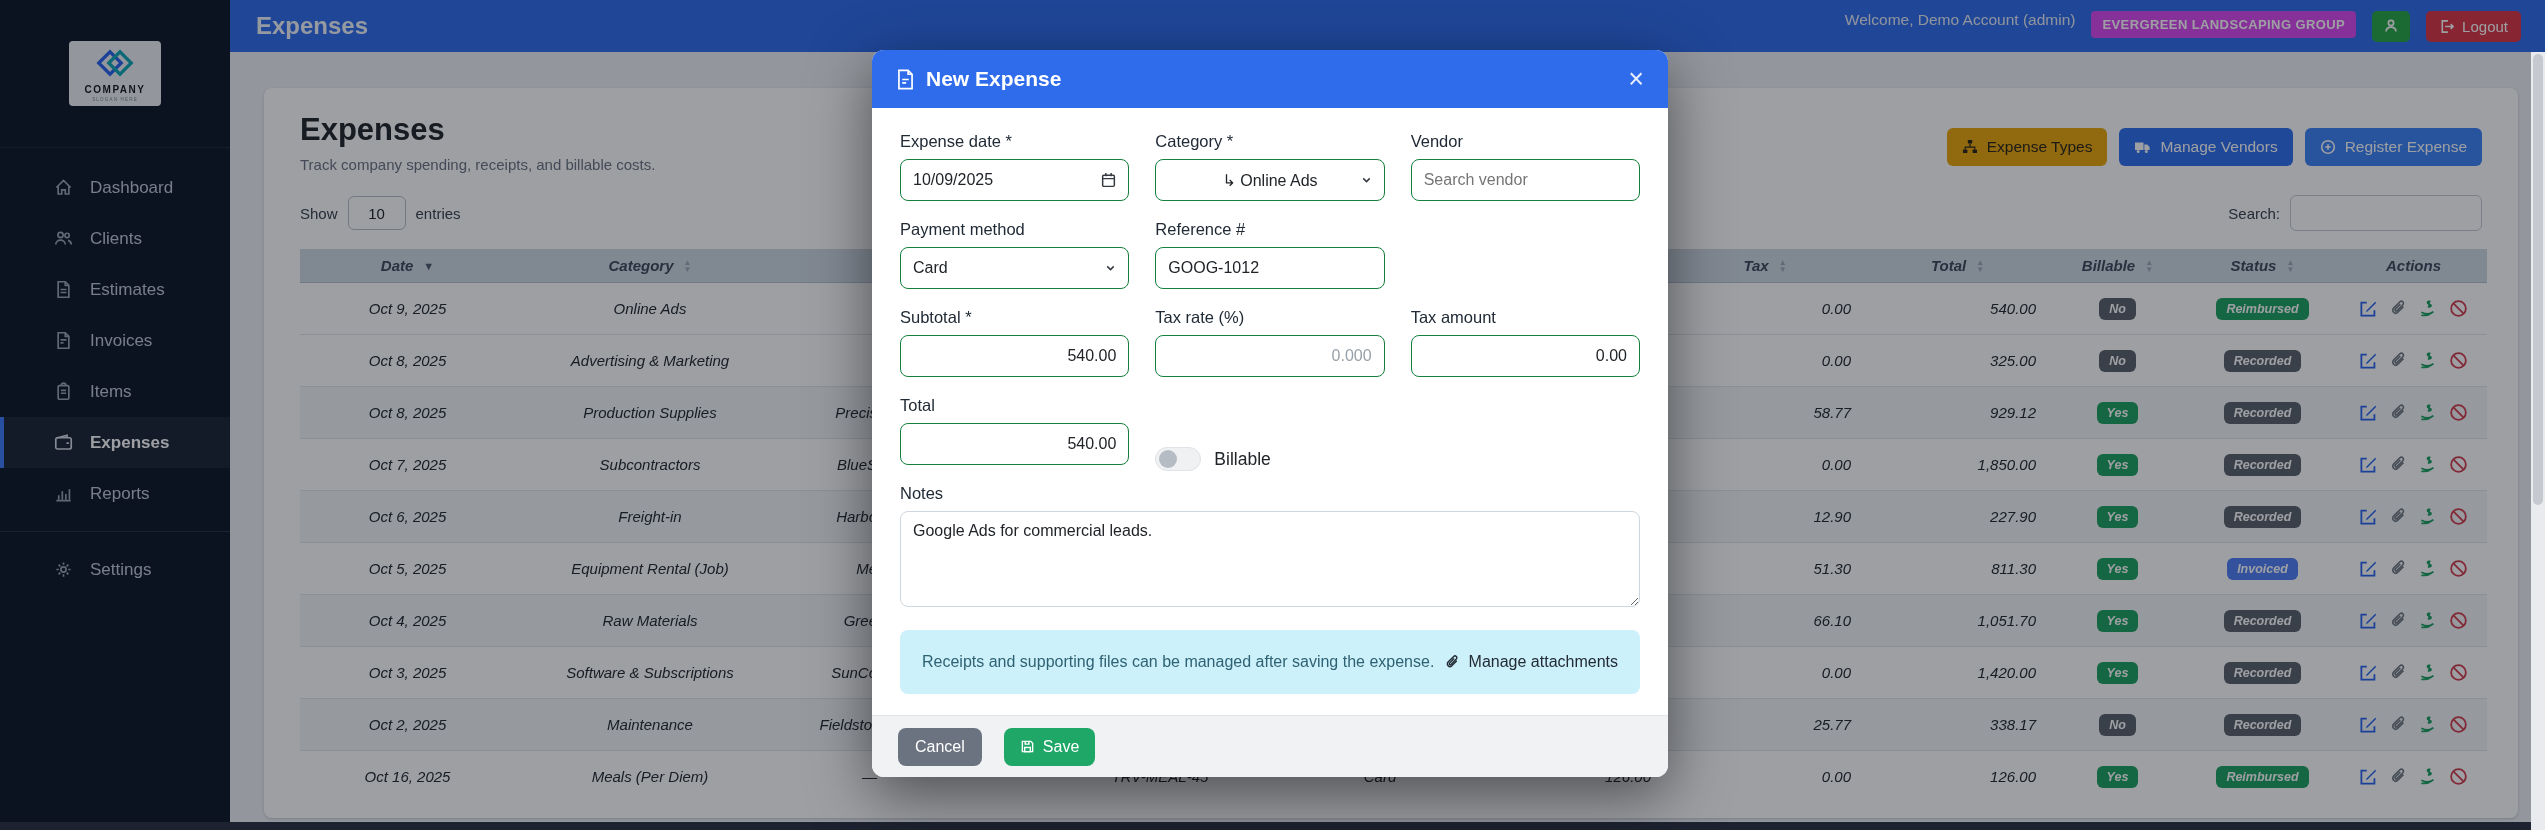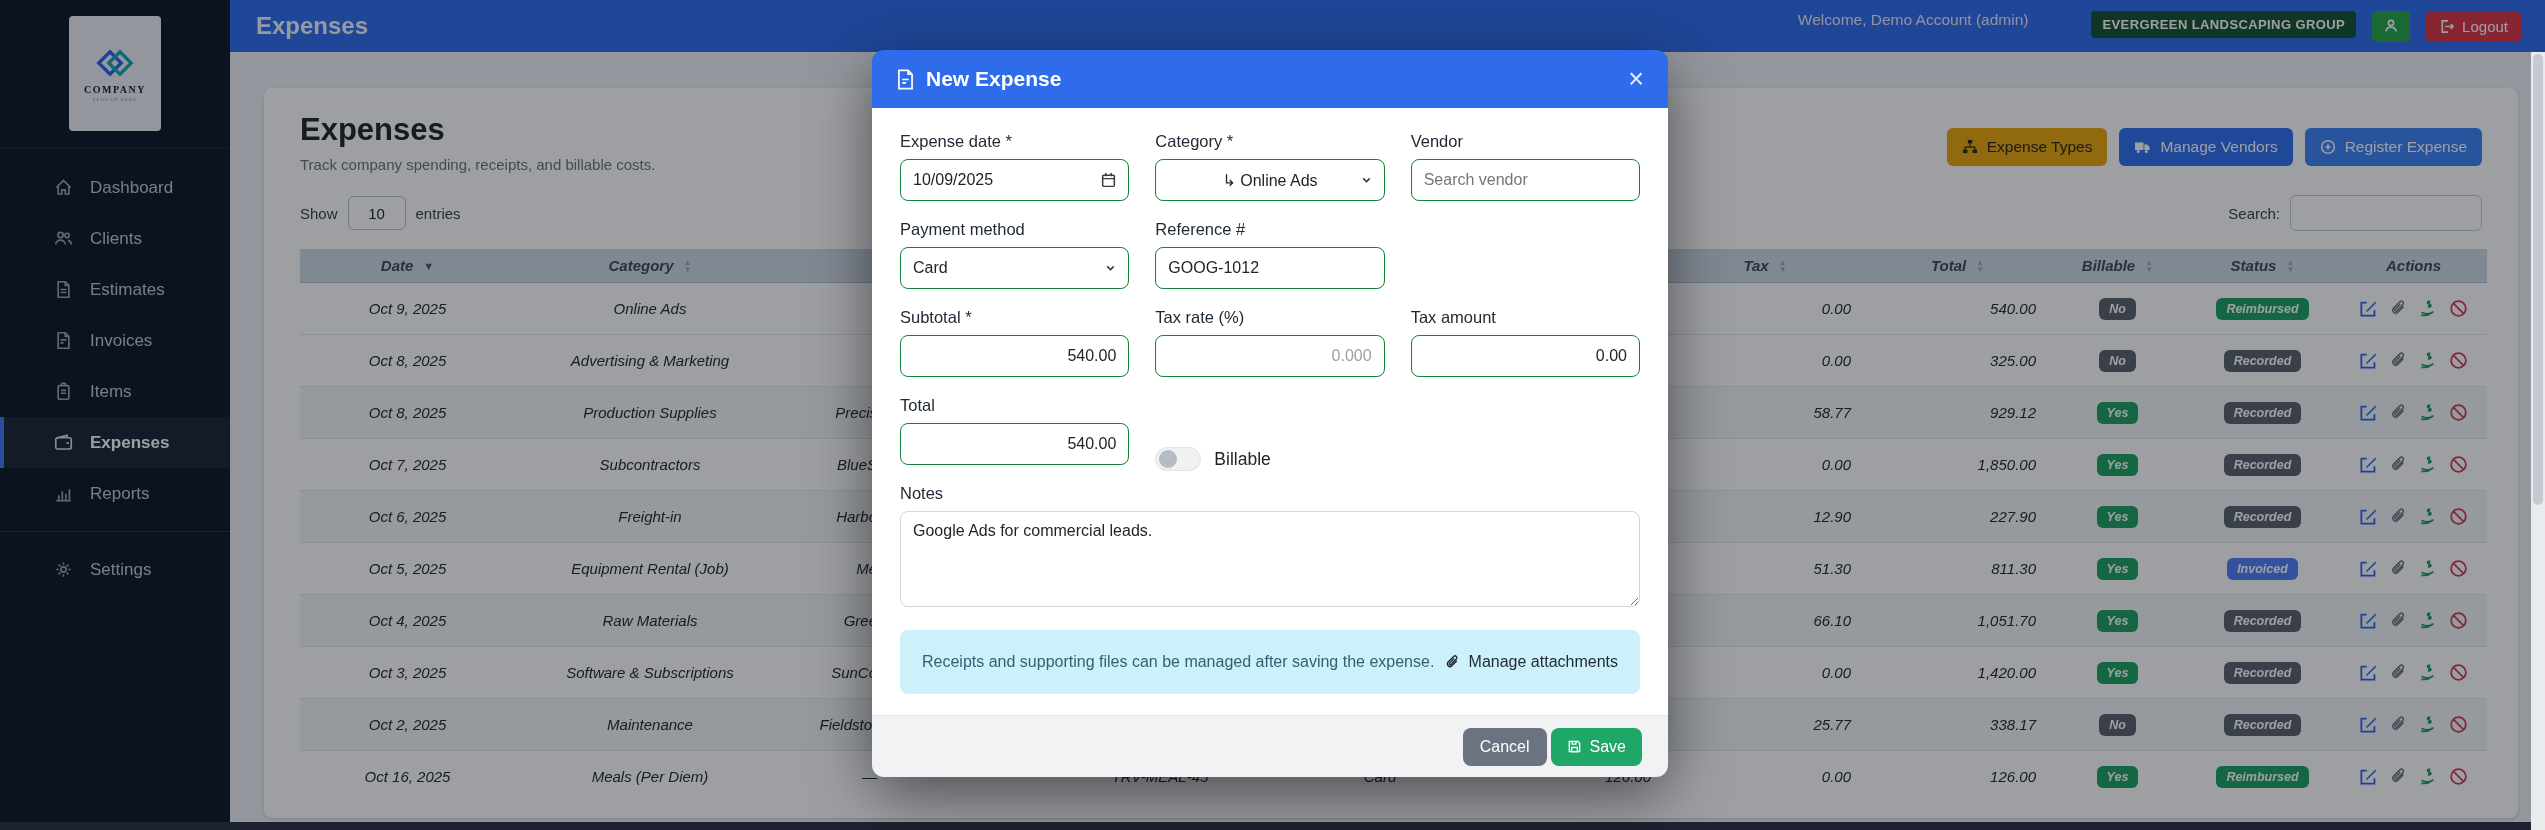--- a/index.html
+++ b/index.html
@@ -2,36 +2,36 @@
 <html><head>
 <meta charset="utf-8">
 <style>
   * { margin:0; padding:0; box-sizing:border-box; }
   html,body { font-family:"Liberation Sans", sans-serif; }
   body { width:2545px; height:830px; position:relative; overflow:hidden; background:#eef0f4; }
 
   
   .sidebar { position:absolute; left:0; top:0; width:230px; height:822px; background:#0e1626; z-index:1; }
   .logo-wrap { height:148px; display:flex; align-items:center; justify-content:center; border-bottom:1px solid #1d2738; }
-  .logo-card { width:92px; height:115px; background:#eef1f4; border-radius:4px; display:flex; flex-direction:column; align-items:center; justify-content:center;font-family:Liberation Serif, serif; }
+  .logo-card { width:92px; height:65px; background:#eef1f4; border-radius:4px; display:flex; flex-direction:column; align-items:center; justify-content:center; }
   .logo-company { font-size:10px; font-weight:bold; color:#15181c; letter-spacing:1.5px; margin-top:4px; }
   .logo-slogan { font-size:4.5px; color:#7c838a; letter-spacing:1.2px; margin-top:2px; }
   .nav { margin-top:14px; }
   .nav-item { height:51px; display:flex; align-items:center; padding-left:54px; color:#c2c9d4; font-size:17px; cursor:pointer; }
   .nav-item .nicon { width:19px; height:19px; margin-right:17px; color:#9aa5b4; display:inline-flex; }
   .nav-item.active { background:#1b2433; border-left:4px solid #3e7bfa; padding-left:50px; color:#ffffff; font-weight:bold; }
   .nav-item.active .nicon { color:#d8dee8; }
   .nav-divider { border-top:1px solid #273043; margin:12px 0; }
 
   
   .navbar { position:absolute; left:230px; top:0; width:2315px; height:52px; background:#2e6ceb; display:flex; align-items:center; padding:0 24px 0 26px; z-index:1; }
   .navbar-title { color:#f2f5fb; font-size:24px; font-weight:bold; }
   .nav-right { margin-left:auto; display:flex; align-items:flex-start; gap:16px; }
   .welcome { color:#e8ecf5; font-size:15.5px; }
-  .org-badge { background:#14532d; color:#ffffff; font-size:13px; font-weight:bold; letter-spacing:.4px; padding:6px 11px; border-radius:4px;margin-left:47px; }
+  .org-badge { background:#d946ef; color:#ffffff; font-size:13px; font-weight:bold; letter-spacing:.4px; padding:6px 11px; border-radius:4px; }
   .account-btn { width:38px; height:31px; background:#28a745; border-radius:5px; display:flex; align-items:center; justify-content:center; color:#fff; cursor:pointer; }
   .logout-btn { background:#dc3545; color:#fff; border-radius:5px; height:31px; display:flex; align-items:center; gap:8px; padding:0 13px; font-size:15px; cursor:pointer; }
 
   
   .content { position:absolute; left:230px; top:52px; width:2315px; height:770px; z-index:1; }
   .card { position:absolute; left:34px; top:36px; width:2254px; height:730px; background:#ffffff; border-radius:8px; box-shadow:0 1px 3px rgba(20,30,45,.18); padding:24px 36px 0 36px; overflow:hidden; }
   .card-top { display:flex; align-items:flex-start; }
   .page-title { font-size:31px; font-weight:bold; color:#212529; }
   .page-subtitle { font-size:15px; color:#6b7280; margin-top:8px; }
   .top-actions { margin-left:auto; display:flex; gap:12px; margin-top:16px; }
@@ -61,21 +61,21 @@
   td.t-vendor { text-align:right; padding-right:158px; }
   .badge { display:inline-block; padding:4px 10px; border-radius:6px; color:#fff; font-size:12.5px; font-weight:bold; }
   .actions-cell { display:flex; align-items:center; justify-content:center; gap:11px; }
   .act { width:19px; height:19px; display:inline-flex; cursor:pointer; }
   .act-edit{color:#2563eb} .act-clip{color:#6c757d} .act-hand{color:#1a9e5c} .act-ban{color:#d23b4b}
 
   .bottom-strip { position:absolute; left:0; top:822px; width:2545px; height:8px; background:#2a3040; z-index:1; }
 
   
   .backdrop { position:absolute; inset:0; background:rgba(10,15,25,0.40); z-index:300; }
-  .modal { position:absolute; left:872px; top:50px; width:796px; height:727px; background:#fff; border-radius:24px; box-shadow:0 18px 60px rgba(0,0,0,.5); z-index:350; display:flex; flex-direction:column; }
+  .modal { position:absolute; left:872px; top:50px; width:796px; height:727px; background:#fff; border-radius:12px; box-shadow:0 18px 60px rgba(0,0,0,.5); z-index:350; display:flex; flex-direction:column; }
   .modal-header { height:58px; background:#2e6ceb; border-radius:12px 12px 0 0; display:flex; align-items:center; gap:11px; padding:0 24px; color:#fff; }
   .modal-title { font-size:21px; font-weight:600; }
   .modal-close { margin-left:auto; font-size:27px; line-height:1; color:#e9eefb; cursor:pointer; font-weight:300; }
   .modal-body { flex:1; padding:24px 28px 0 28px; overflow:hidden; }
   .fgrid { display:grid; grid-template-columns:repeat(3,1fr); column-gap:26px; }
   .field { margin-bottom:19px; }
   .flabel { display:block; font-size:16.5px; color:#212b36; margin-bottom:8px; }
   .finput { height:42px; border:1px solid #15803d; border-radius:8px; background:#fff; display:flex; align-items:center; padding:0 12px; font-size:16px; color:#212529; position:relative; width:100%; font-family:"Liberation Sans",sans-serif; }
   input.finput { display:block; line-height:40px; }
   .f-right { text-align:right; justify-content:flex-end; }
@@ -84,21 +84,21 @@
   .edge-icon { position:absolute; right:11px; top:50%; transform:translateY(-50%); color:#343a40; display:inline-flex; }
   .total-row { display:grid; grid-template-columns:repeat(3,1fr); column-gap:26px; }
   .billable-wrap { display:flex; align-items:center; margin-top:38px; }
   .toggle { width:46px; height:24px; border-radius:12px; background:#eff1f3; border:1px solid #dfe3e7; position:relative; cursor:pointer; }
   .knob { width:18px; height:18px; border-radius:50%; background:#b6bcc3; position:absolute; left:3px; top:2px; }
   .toggle-label { font-size:17.5px; color:#212529; margin-left:13px; }
   textarea.notes { width:100%; height:96px; border:1px solid #cfd6dd; border-radius:8px; padding:10px 12px; font-size:16px; color:#212529; font-family:"Liberation Sans",sans-serif; resize:vertical; }
   .info-box { margin-top:16px; background:#cdf1fb; border-radius:8px; height:64px; padding:0 22px; display:flex; align-items:center; justify-content:space-between; }
   .info-text { font-size:16px; color:#2e6273; }
   .attach-link { display:flex; align-items:center; gap:9px; font-size:16px; color:#222b33; cursor:pointer; }
-  .modal-footer { height:62px; background:#f0f2f4; border-top:1px solid #e2e6ea; border-radius:0 0 12px 12px; display:flex; align-items:center; justify-content:flex-end; gap:4px; padding:0 26px; }
+  .modal-footer { height:62px; background:#f0f2f4; border-top:1px solid #e2e6ea; border-radius:0 0 12px 12px; display:flex; align-items:center; gap:22px; padding:0 26px; }
   .btn-cancel { background:#6b7280; color:#fff; border-radius:8px; padding:10px 17px; font-size:16px; cursor:pointer; }
   .btn-save { background:#1fa767; color:#fff; border-radius:8px; padding:10px 16px; font-size:16px; cursor:pointer; display:flex; align-items:center; gap:8px; }
 
   
   .scrollbar { position:absolute; right:0; top:52px; width:14px; height:778px; background:#e9ebee; z-index:400; }
   .scroll-thumb { position:absolute; left:2px; right:2px; top:2px; height:58%; background:#c6cad0; border-radius:6px; cursor:pointer; }
   svg { display:block; }
 </style>
 </head>
 <body>

